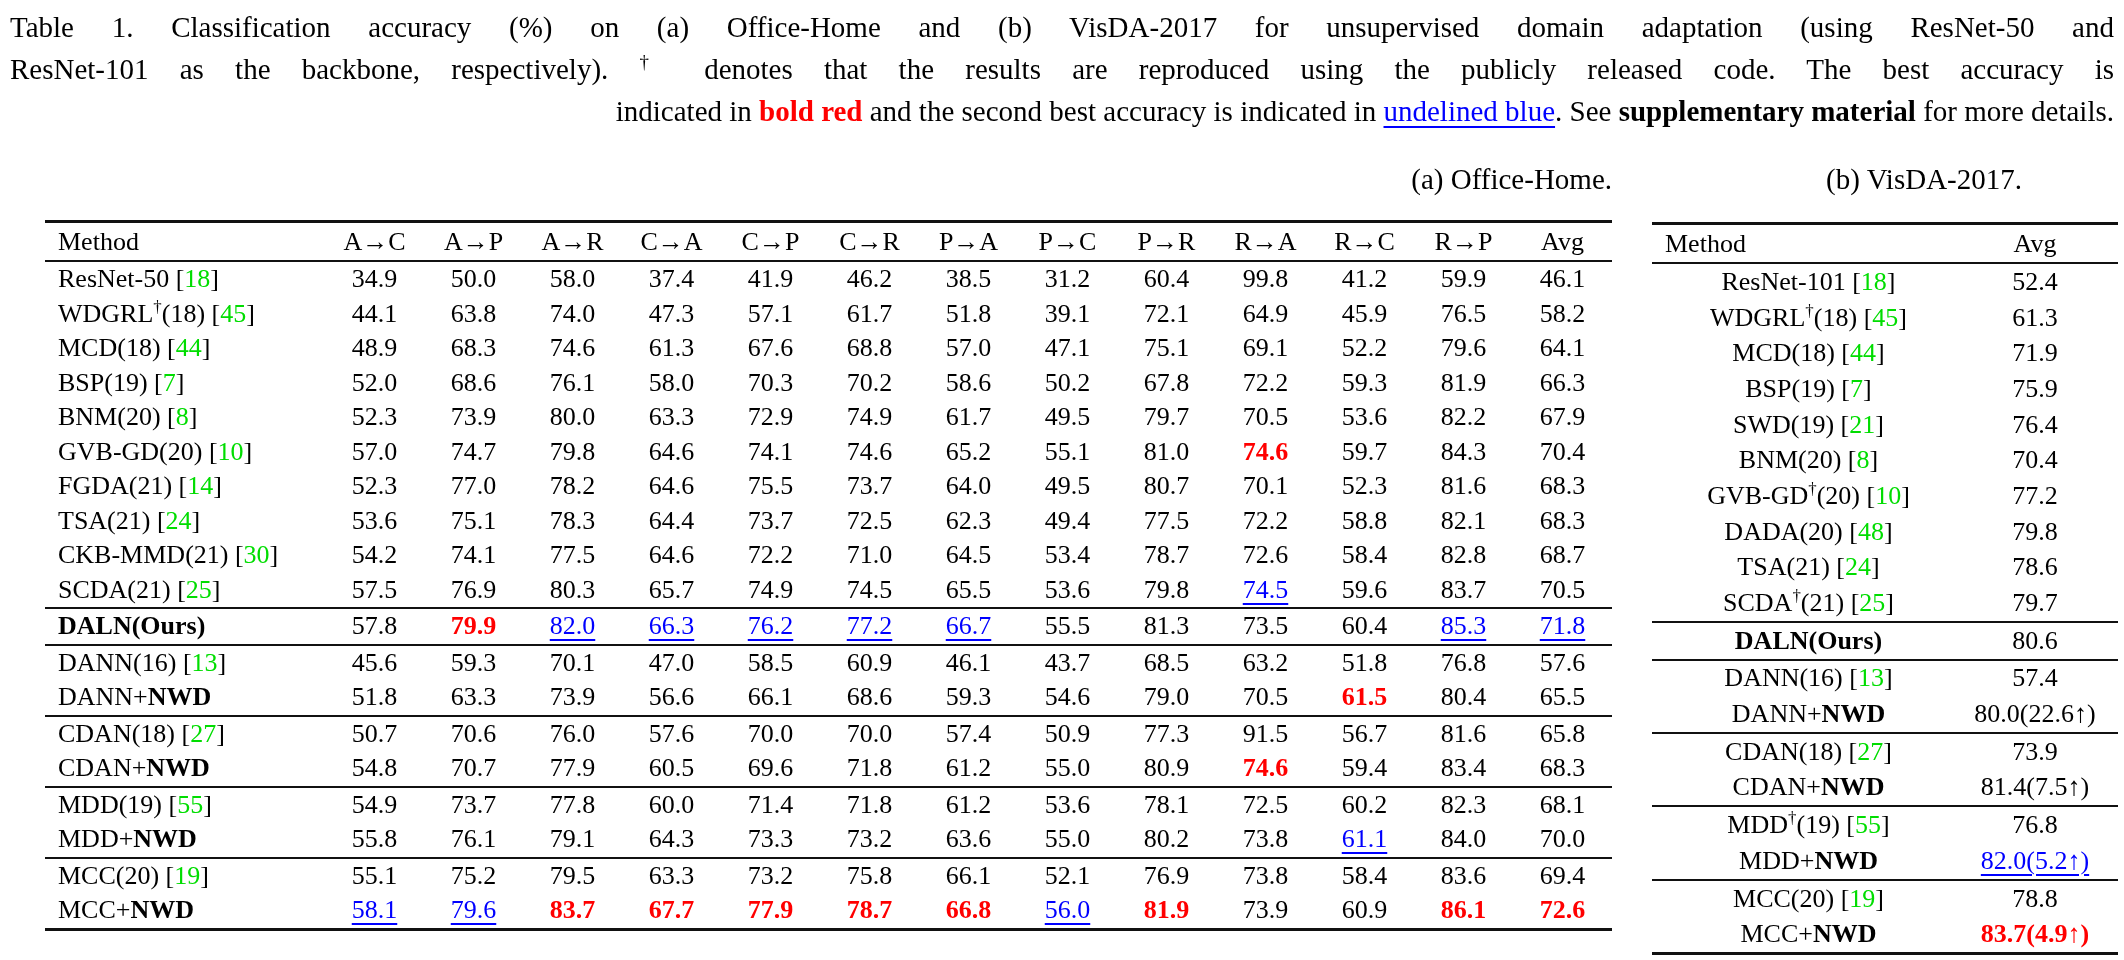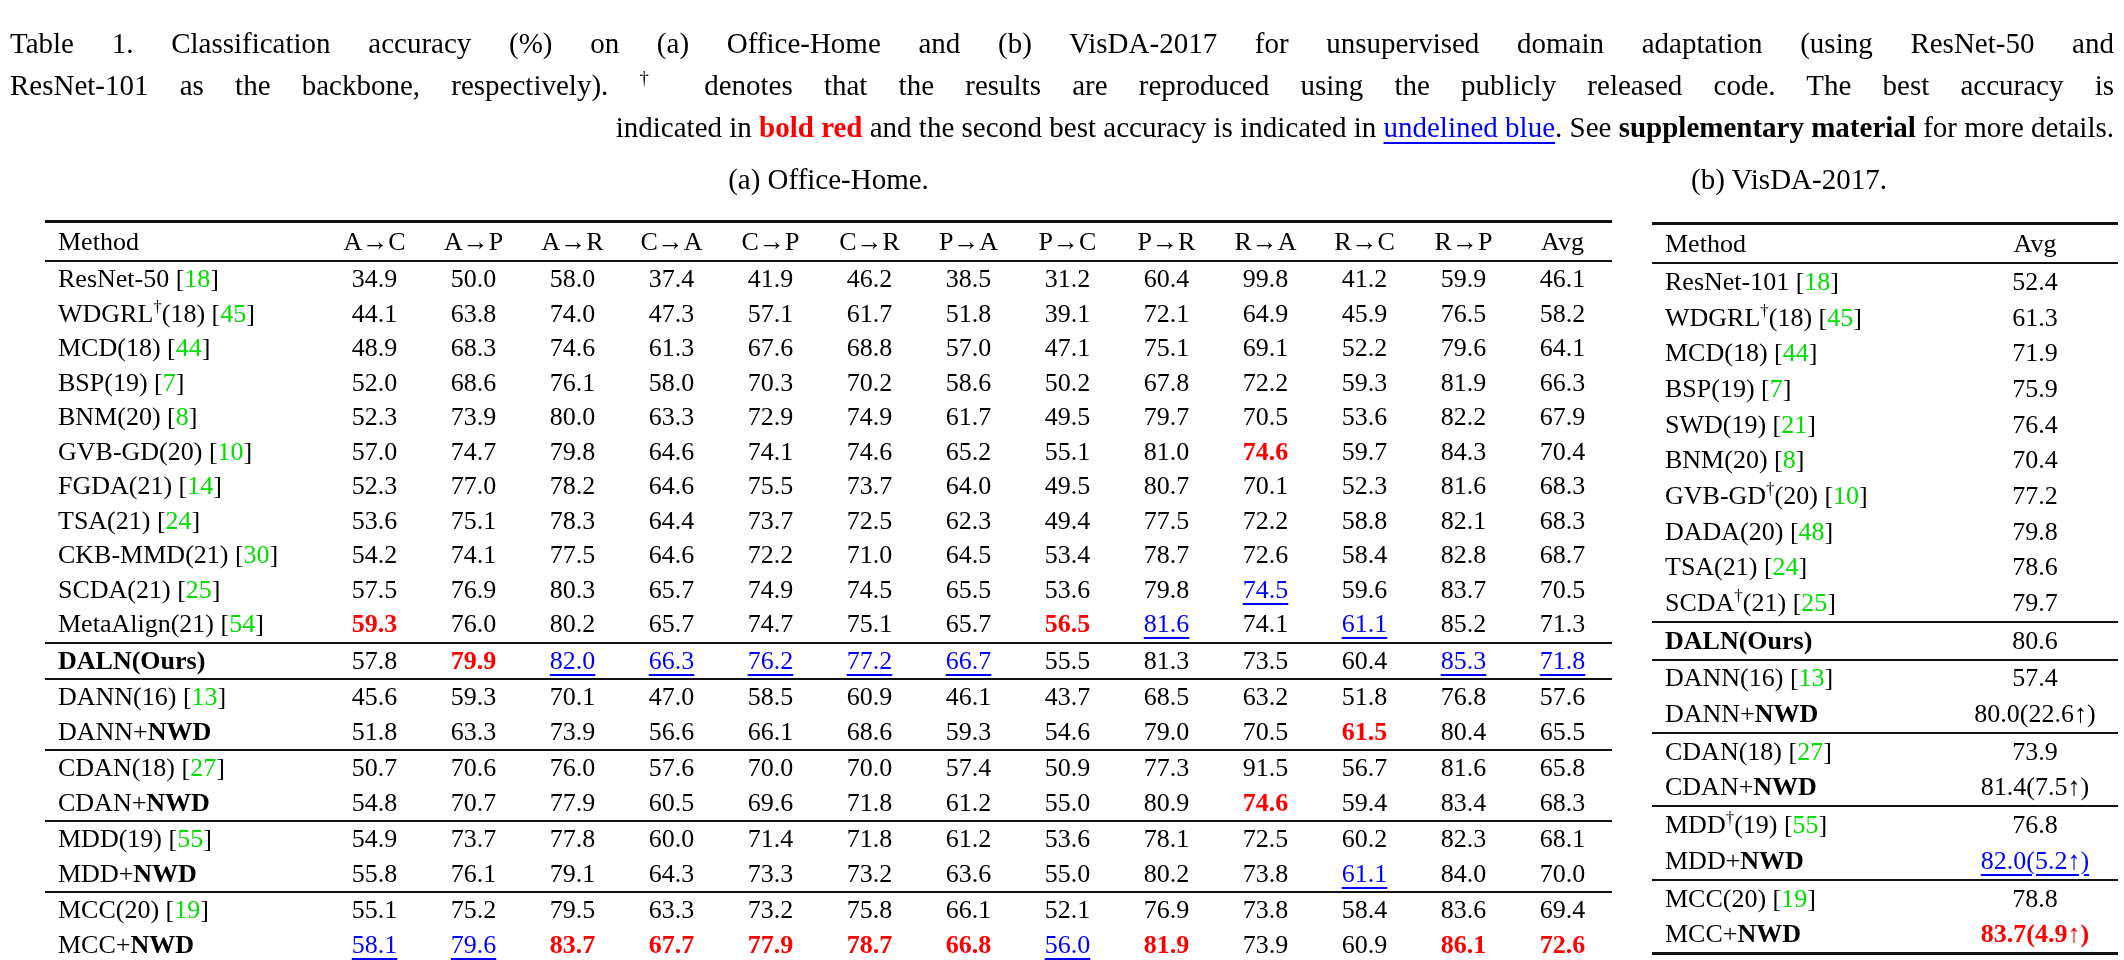--- a/index.html
+++ b/index.html
@@ -10,41 +10,41 @@
   }
   .bold{font-weight:bold;}
   .best{color:var(--best,#ff0000);font-weight:bold;}
   .second{color:var(--second,#0000ff);text-decoration:underline;text-decoration-thickness:2px;text-underline-offset:5px;}
   .ref{color:var(--ref,#00dd00);}
   sup{font-size:0.65em;line-height:0;}
 
   
   #caption{
     position:absolute;left:10px;top:6px;width:2104px;
-    font-size:29px;line-height:42px;margin-top:16px;
+    font-size:29px;line-height:42px;
   }
   .cap-line{white-space:normal;text-align:right;}
   .cap-line.just{text-align:justify;text-align-last:justify;}
 
   
-  .subcap{position:absolute;top:163px;font-size:29px;text-align:center;}
+  .subcap{position:absolute;top:163px;font-size:29px;text-align:right;}
   #subcap-a{left:45px;width:1567px;}
   #subcap-b{left:1556px;width:466px;}
 
   
   table{border-collapse:collapse;table-layout:fixed;font-size:26px;}
   #table-a{position:absolute;left:45px;top:220px;width:1567px;}
   #table-b{position:absolute;left:1652px;top:222px;width:466px;}
   th{
     font-weight:normal;height:37px;vertical-align:middle;
     border-top:3px solid #111;border-bottom:2.5px solid #111;padding:0;
   }
   td{vertical-align:middle;text-align:center;padding:0;}
   #table-a td{height:34.5px;}
-  #table-b td{height:35.7px;}
+  #table-b td{height:35.7px;text-align:center;}
   th.method,td.method{text-align:left;padding-left:13px;}
   tr.group-start td{border-top:2px solid #111;}
   tr.table-end td{border-bottom:3px solid #111;}
 </style>
 </head>
 <body>
 
 <div id="caption">
     <div class="cap-line just"><span>Table 1. Classification accuracy (%) on (a) Office-Home and (b) VisDA-2017 for unsupervised domain adaptation (using ResNet-50 and</span></div>
     <div class="cap-line just"><span>ResNet-101 as the backbone, respectively). </span><sup>†</sup><span> denotes that the results are reproduced using the publicly released code. The best accuracy is</span></div>
@@ -242,36 +242,20 @@
         <td>65.7</td>
         <td>74.9</td>
         <td>74.5</td>
         <td>65.5</td>
         <td>53.6</td>
         <td>79.8</td>
         <td class="second">74.5</td>
         <td>59.6</td>
         <td>83.7</td>
         <td>70.5</td>
-      </tr>
-      <tr>
-        <td class="method"><span>MetaAlign(21) [</span><span class="ref">54</span><span>]</span></td>
-        <td class="best">59.3</td>
-        <td>76.0</td>
-        <td>80.2</td>
-        <td>65.7</td>
-        <td>74.7</td>
-        <td>75.1</td>
-        <td>65.7</td>
-        <td class="best">56.5</td>
-        <td class="second">81.6</td>
-        <td>74.1</td>
-        <td class="second">61.1</td>
-        <td>85.2</td>
-        <td>71.3</td>
       </tr>
       <tr class="group-start">
         <td class="method"><span class="bold">DALN(Ours)</span></td>
         <td>57.8</td>
         <td class="best">79.9</td>
         <td class="second">82.0</td>
         <td class="second">66.3</td>
         <td class="second">76.2</td>
         <td class="second">77.2</td>
         <td class="second">66.7</td>

